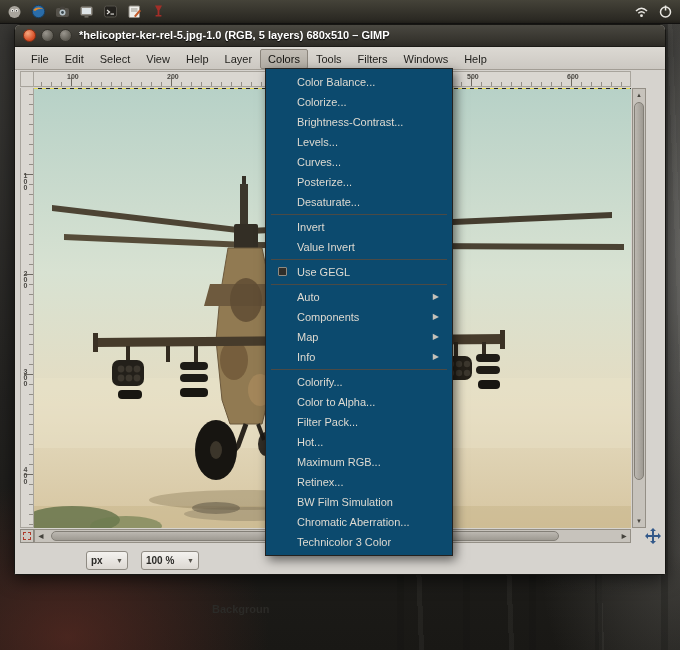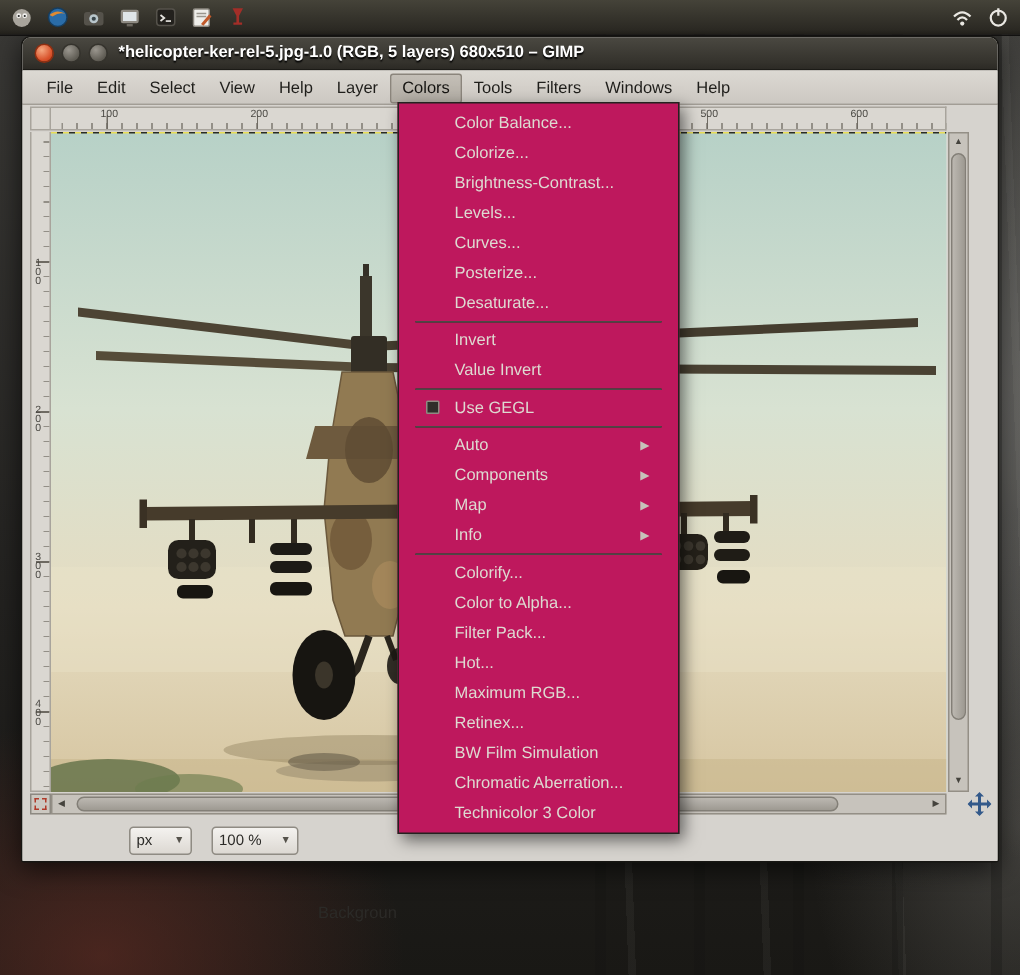--- a/index.html
+++ b/index.html
@@ -64,21 +64,21 @@
     display:flex; align-items:flex-end; padding-left:8px;
   }
   .menu-item {
     font-size:11px; color:#1f1e1b; padding:3px 7px; border:1px solid transparent;
     border-radius:2px; white-space:nowrap;
   }
   .menu-item.active {
     background:linear-gradient(#c4bfb7,#b1aca3); border-color:#8b857c; color:#141310;
   }
   
-  .workspace { position:absolute; left:0; top:45px; right:0; bottom:0; background:#d6d3ce; }
+  .workspace { position:absolute; left:0; top:45px; right:0; bottom:0; background:#d6d3ce;font-weight:bold; }
   .ruler-corner {
     position:absolute; left:5px; top:1px; width:14px; height:16px;
     background:#dad7d1; border:1px solid #a8a49c;
   }
   .ruler-top {
     position:absolute; left:19px; top:1px; width:597px; height:16px;
     background-color:#dad7d1; border:1px solid #a8a49c; border-left:none;
     background-image:
       repeating-linear-gradient(90deg, #6e6a62 0 1px, transparent 1px 100px),
       repeating-linear-gradient(90deg, #938f87 0 1px, transparent 1px 10px);
@@ -140,21 +140,21 @@
     display:flex; align-items:center; justify-content:space-between;
     font-size:10px; color:#2b2a27; padding:0 4px;
   }
   .combo .carrow { font-size:7px; color:#55524b; margin-left:4px; }
   .combo.unit { left:66px; width:42px; }
   .combo.zoom { left:121px; width:58px; }
   .status-msg { position:absolute; left:192px; top:6px; font-size:11px; color:#2b2a27; white-space:nowrap;margin-top:48px; }
   
   .dropdown {
     position:absolute; left:265px; top:68px; width:188px; z-index:50;
-    background:#be185d; border:1px solid #232220; padding:3px 10px;
+    background:#0c4a6e; border:1px solid #232220; padding:3px 4px;
     box-shadow:3px 4px 10px rgba(0,0,0,.55);
   }
   .mi {
     position:relative; height:20px; line-height:20px; padding-left:27px;
     font-size:11px; color:#dedad1; white-space:nowrap;
   }
   .mi .sub-arrow { position:absolute; right:9px; top:0; font-size:8px; color:#c6c2b9; }
   .mi .check {
     position:absolute; left:8px; top:5px; width:9px; height:9px;
     border:1px solid #8f8b82; background:#2f2e2a; border-radius:1px;

